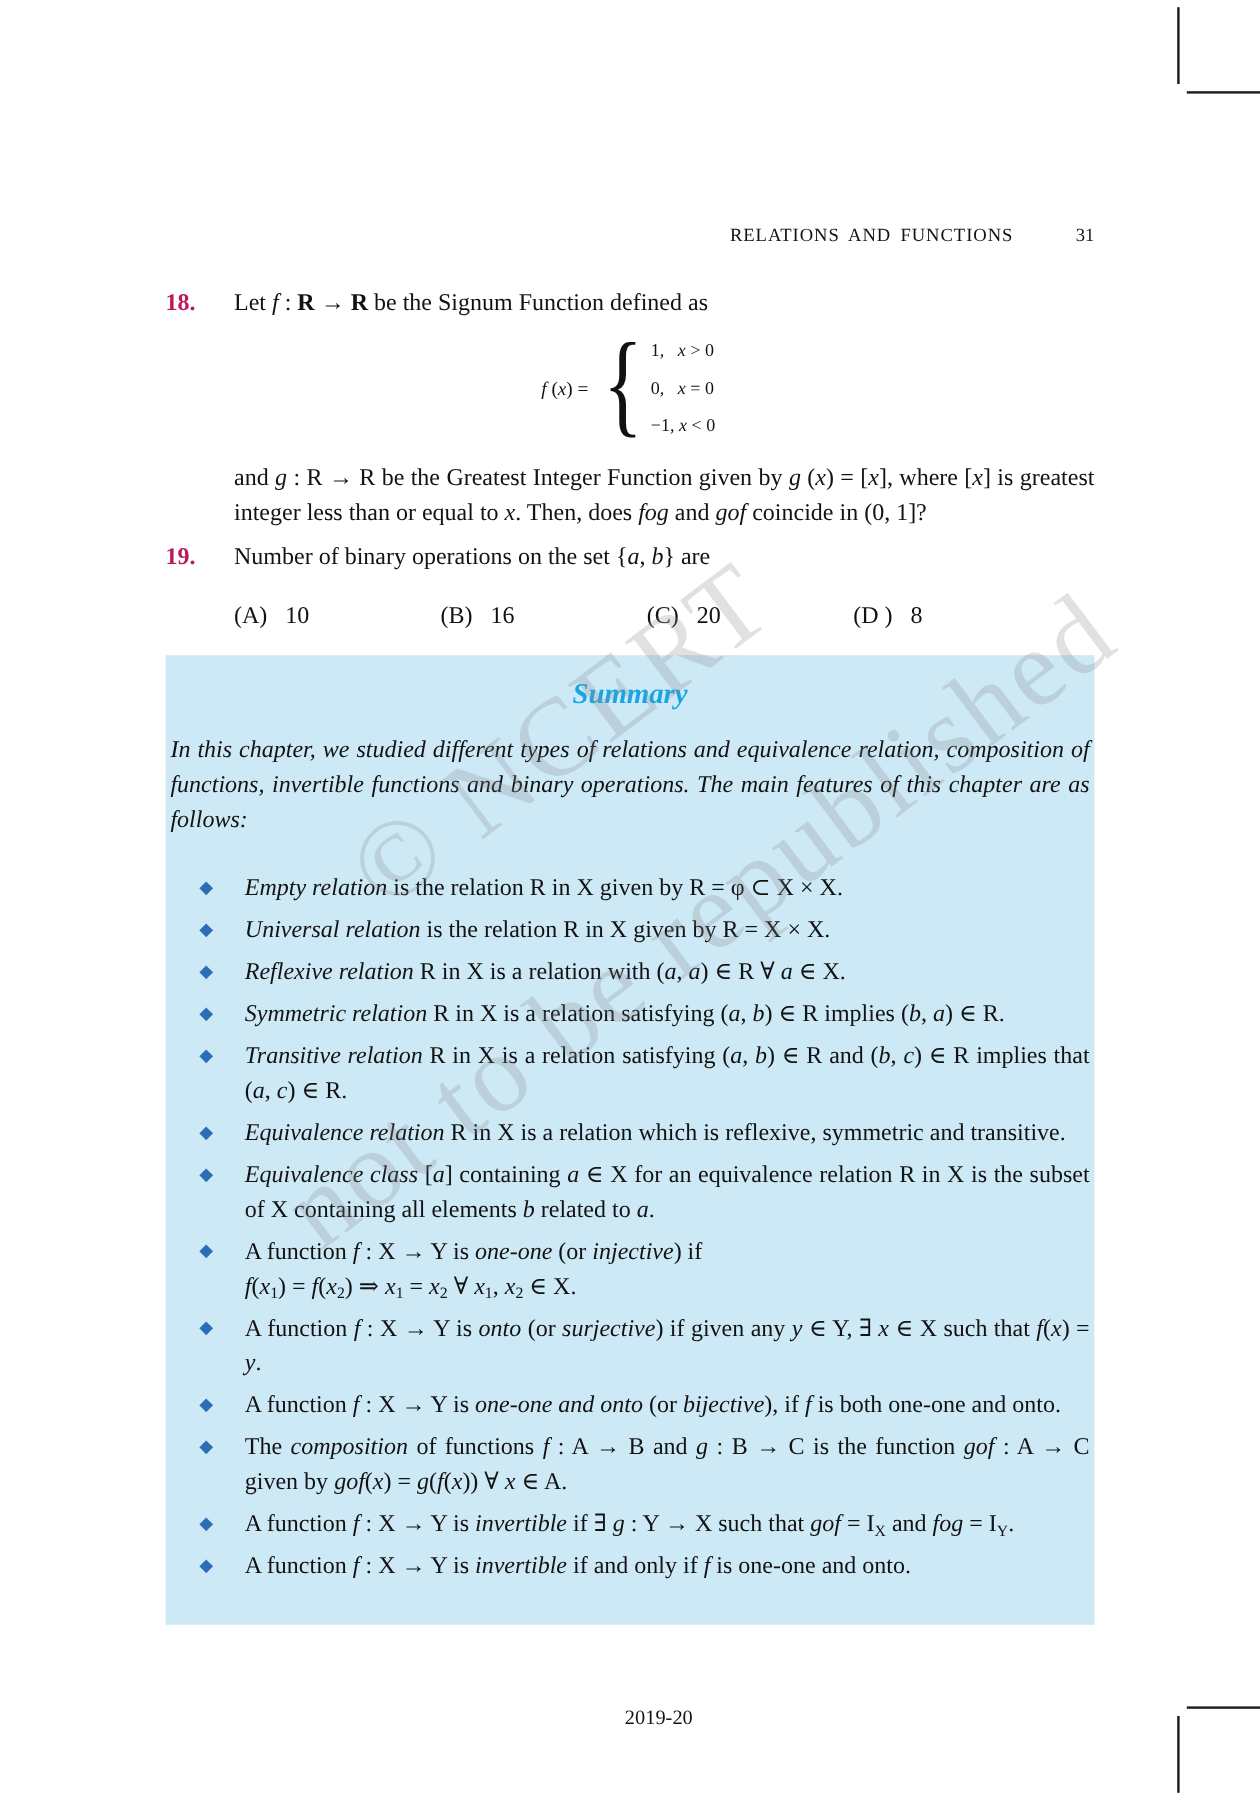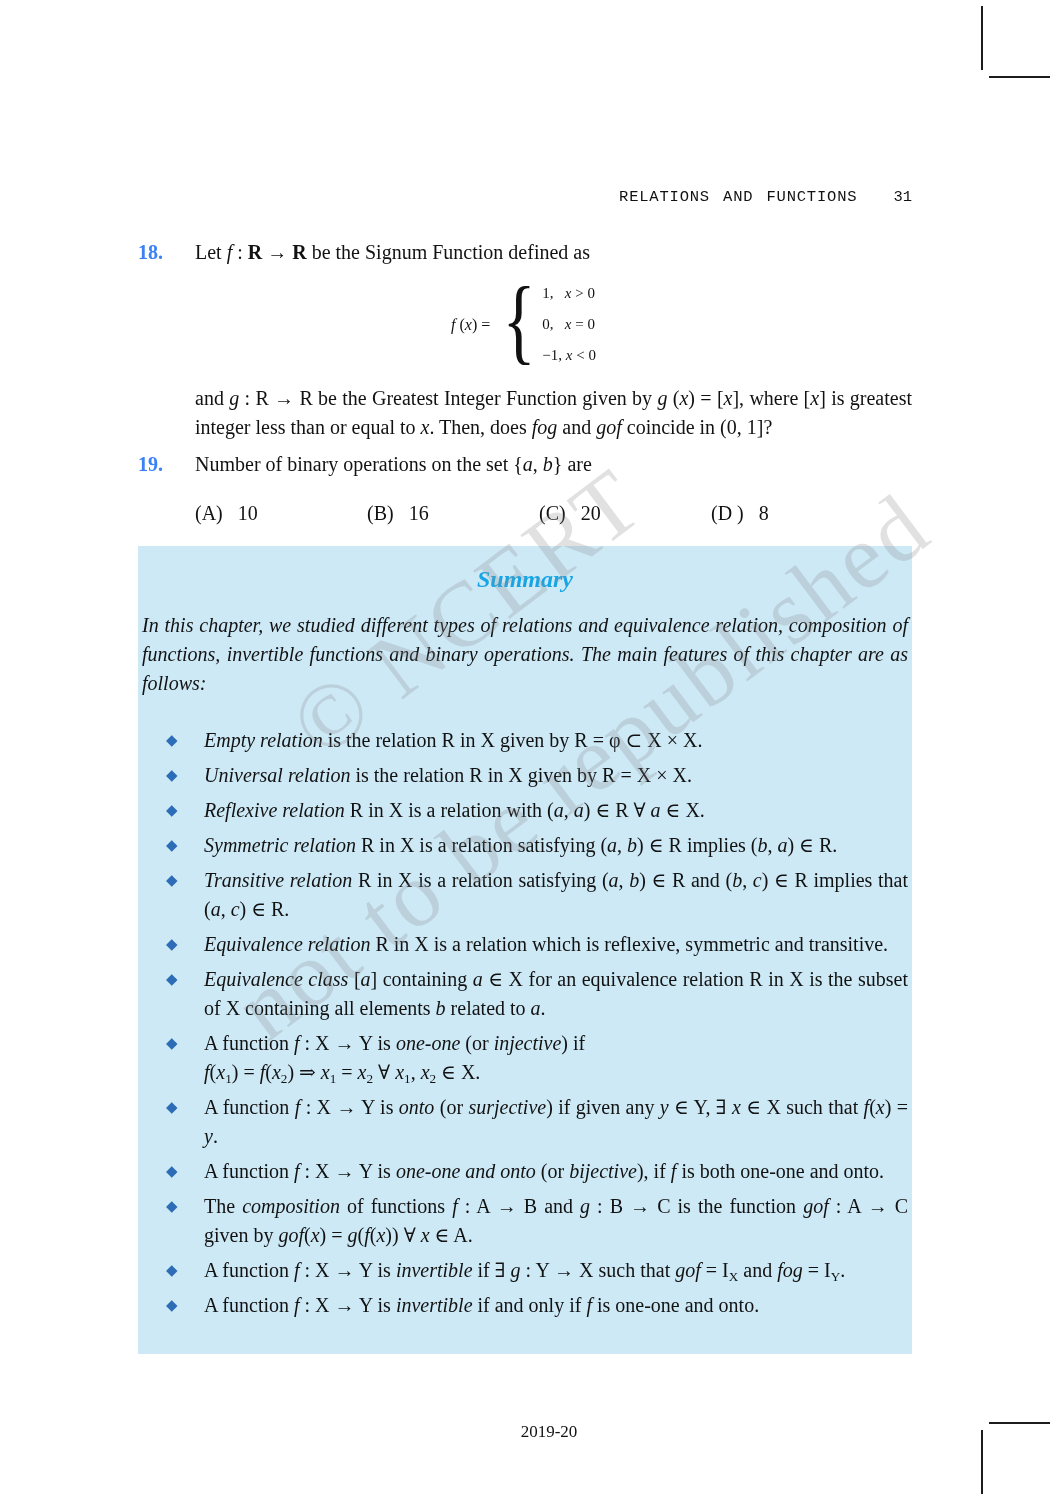--- a/index.html
+++ b/index.html
@@ -7,25 +7,25 @@
     position:relative;
     width:1050px;height:1500px;
     background:#ffffff;
     font-family:"Liberation Serif","DejaVu Serif",serif;
     font-size:20px;color:#121212;
     overflow:hidden;
   }
   .content{position:absolute;left:138px;top:186px;width:774px;line-height:1.45;}
   
   .running-head{display:flex;justify-content:flex-end;align-items:baseline;
-    font-size:15.5px;letter-spacing:.8px;word-spacing:3px;margin-bottom:30px;font-family:Liberation Mono, monospace;}
-  .pageno{margin-left:36px;letter-spacing:0;}
+    font-size:15.5px;letter-spacing:.8px;word-spacing:3px;margin-bottom:30px;}
+  .pageno{margin-left:52px;letter-spacing:0;}
   
   .problem{display:flex;margin-bottom:8px;}
-  .pnum{flex:0 0 57px;color:#3b82f6;font-weight:700;}
+  .pnum{flex:0 0 57px;color:#be185d;font-weight:700;}
   .pbody{flex:1;text-align:justify;}
   .r-i{font-style:italic;}
   .r-b{font-weight:700;}
   .r-sub{font-size:66%;position:relative;top:.30em;font-style:normal;}
   
   .equation{display:flex;justify-content:center;align-items:center;margin:10px 60px 12px 0;}
   .eq-lhs{font-size:16px;margin-right:6px;}
   .brace{font-size:96px;line-height:.9;font-weight:300;display:inline-block;
     transform:scaleX(.72);margin:0 0 8px 0;}
   .eq-cases .line{white-space:pre;line-height:31px;font-size:15px;}

